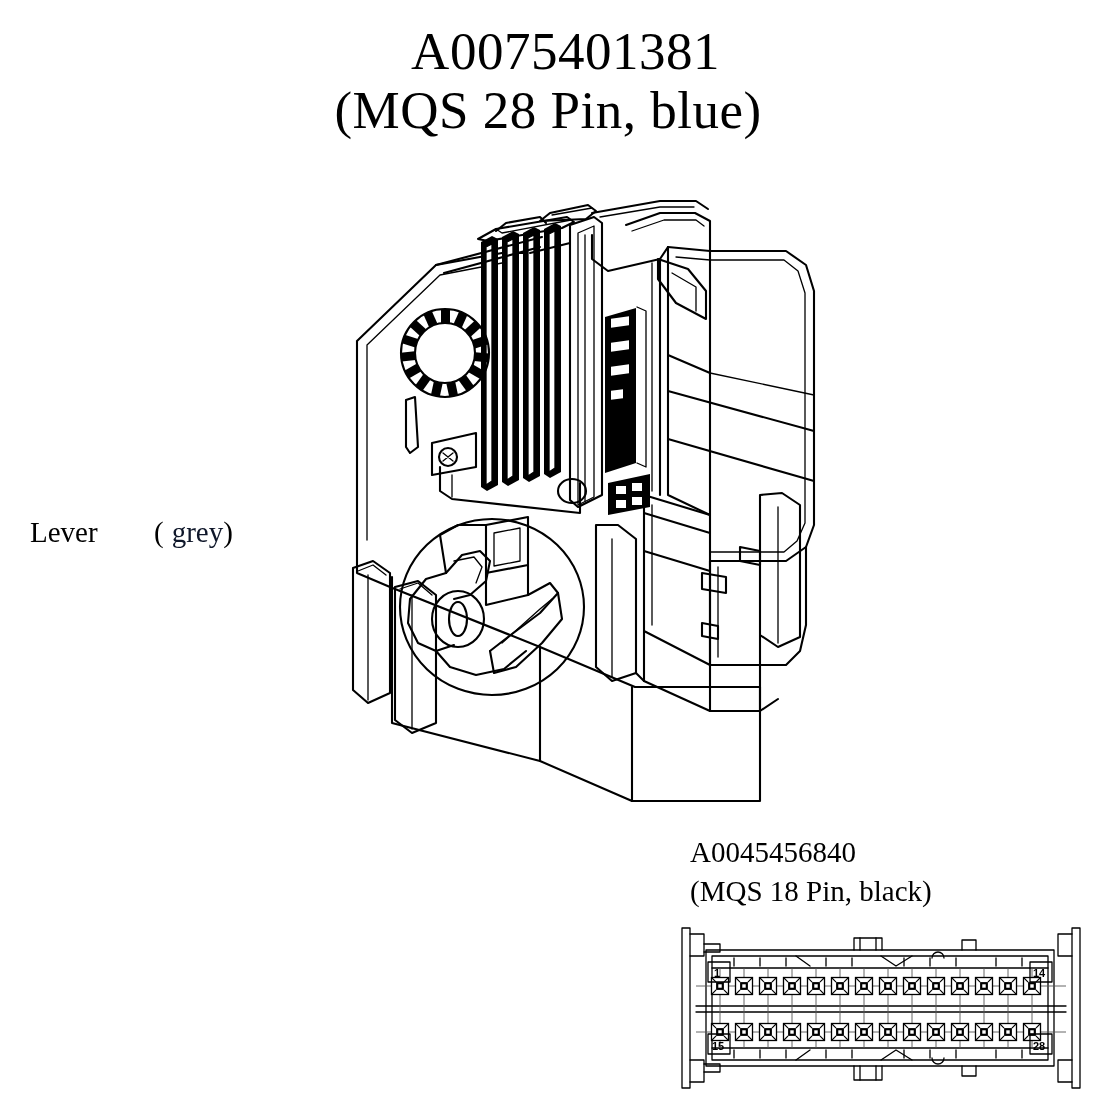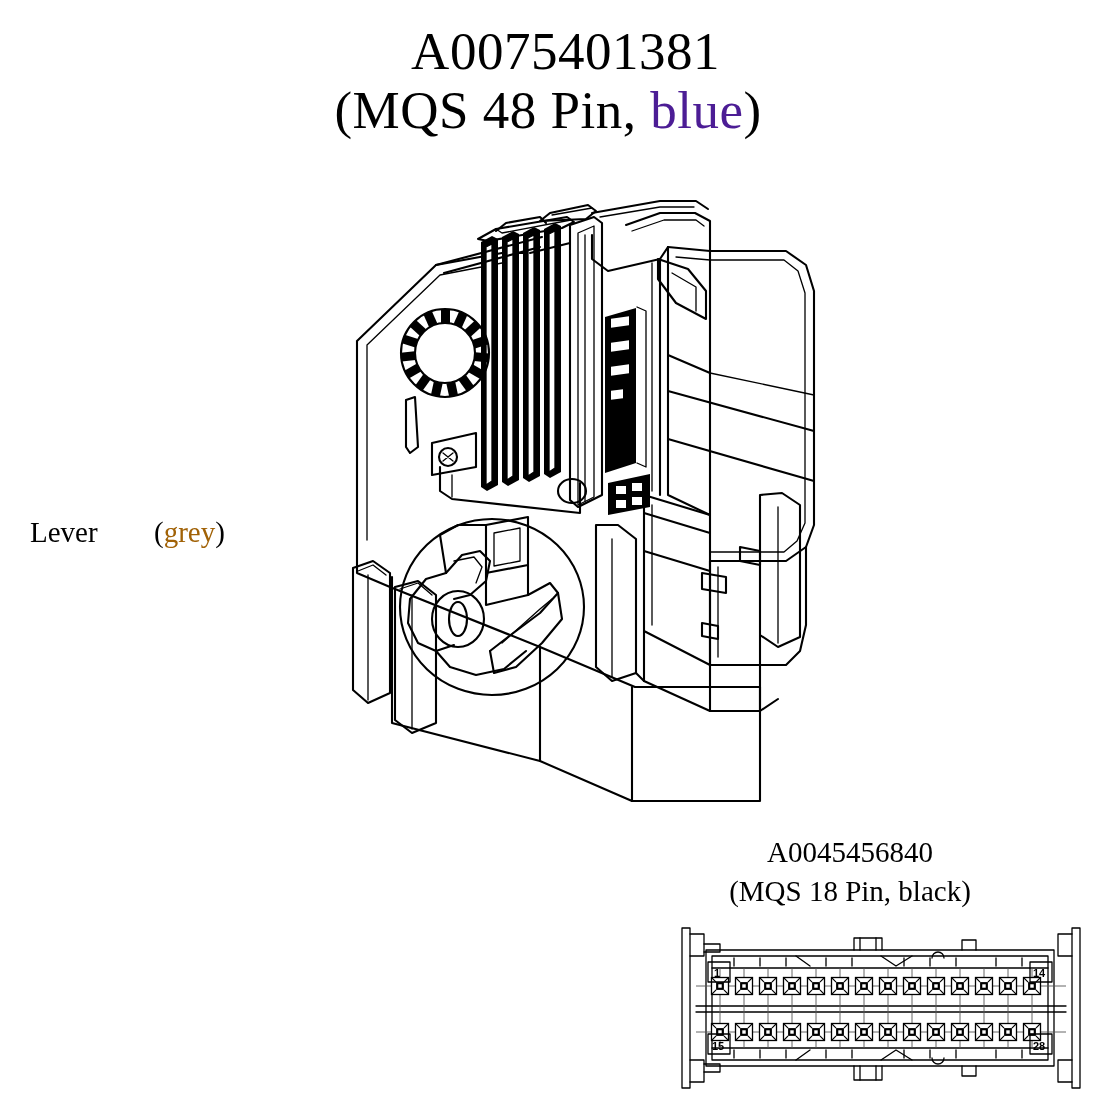--- a/index.html
+++ b/index.html
@@ -28,42 +28,41 @@
   }
   #title-block .title-line-1 {
     font-size: 53px;
     letter-spacing: 0.5px;
     padding-left: 35px;
   }
   #title-block .title-line-2 {
     font-size: 53px;
     letter-spacing: 0.5px;
   }
-  .clr-blue { color: #4c1d95; }
-  .clr-grey { color: #a16207; }
+  .clr-blue { color: #000000; }
+  .clr-grey { color: #0f172a; margin-left: 8px; }
 
   
   #left-label {
     position: absolute;
     left: 30px;
     top: 440px;
     font-size: 29px;
     line-height: 1.28;
     white-space: pre;
   }
   #left-label .row { display: block; }
   .lbl-key { display: inline-block; min-width: 124px; }
 
   
   #bottom-label {
     position: absolute;
     left: 690px;
     top: 833px;
     width: 320px;
-    text-align: center;
     font-size: 29px;
     line-height: 1.35;
   }
 
   
   #iso-drawing {
     position: absolute;
     left: 240px;
     top: 195px;
     width: 600px;
@@ -105,21 +104,21 @@
     fill: #000000;
   }
 </style>
 </head>
 <body>
 
 <div id="page">
 
   <div id="title-block">
     <div class="title-line-1">A0075401381</div>
-    <div class="title-line-2"><span>(MQS   48 Pin, </span><span class="clr-blue">blue</span><span>)</span></div>
+    <div class="title-line-2"><span>(MQS   28 Pin, </span><span class="clr-blue">blue</span><span>)</span></div>
   </div>
 
   <div id="left-label">
     <span class="row"><span class="lbl-key">Lever</span><span>(</span><span class="clr-grey">grey</span><span>)</span></span>
   </div>
 
   <div id="bottom-label">
     <div>A0045456840</div>
     <div>(MQS  18 Pin, black)</div>
   </div>

